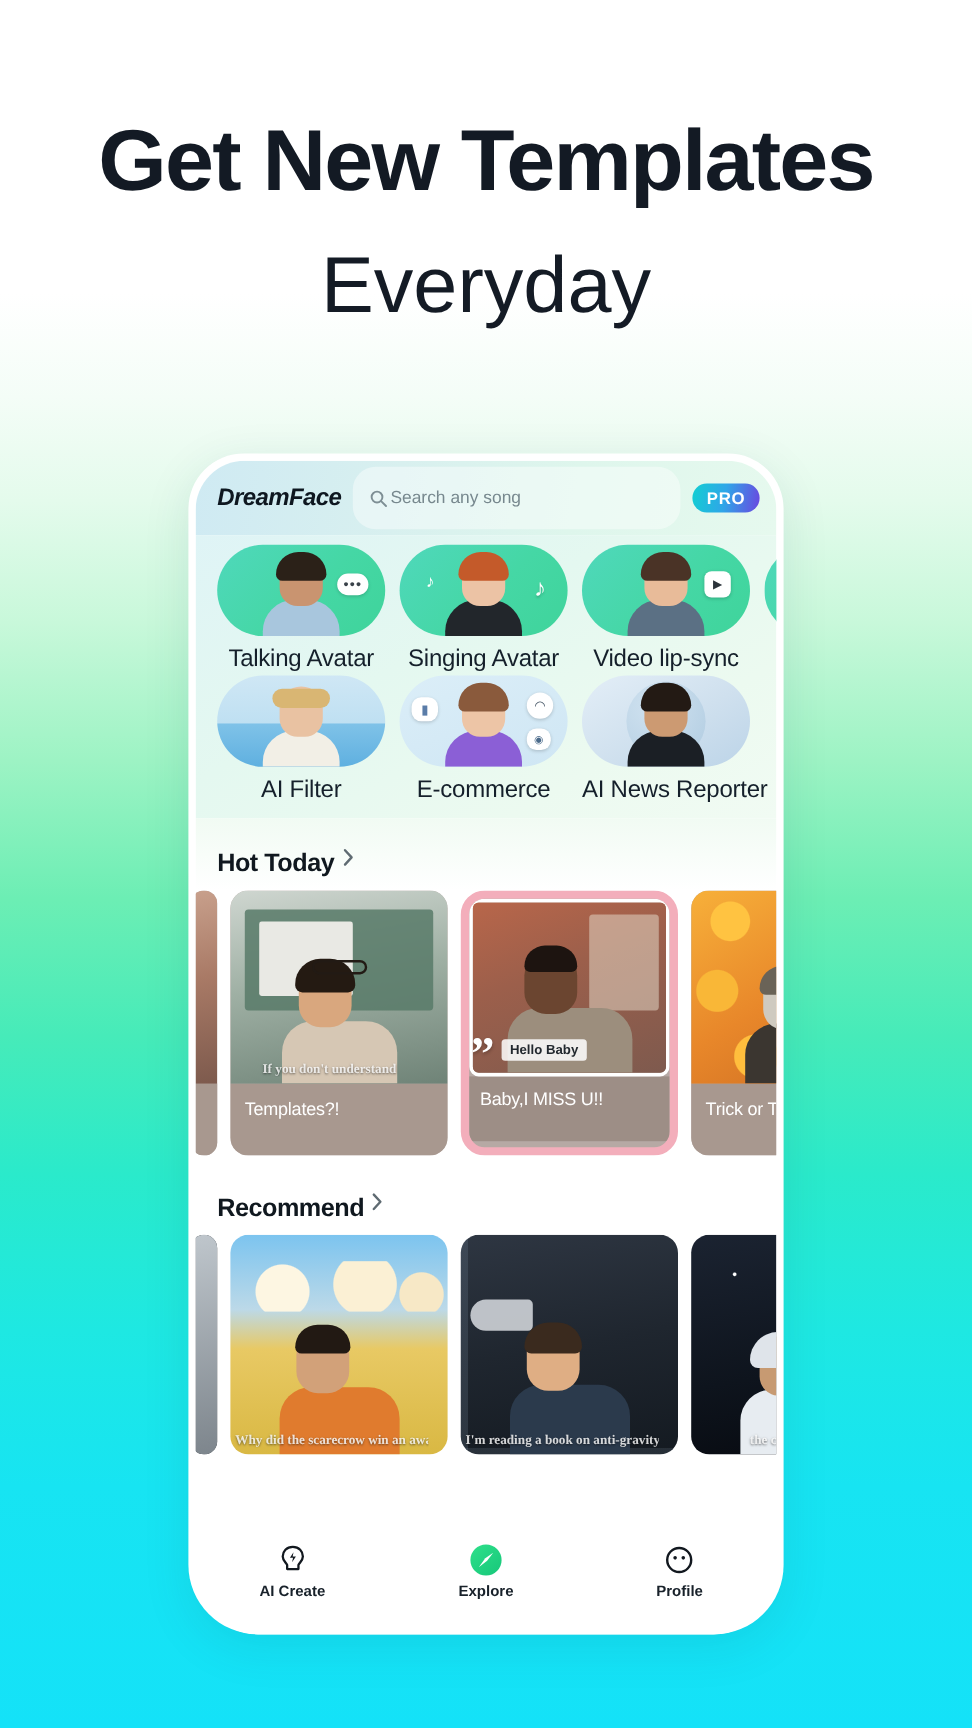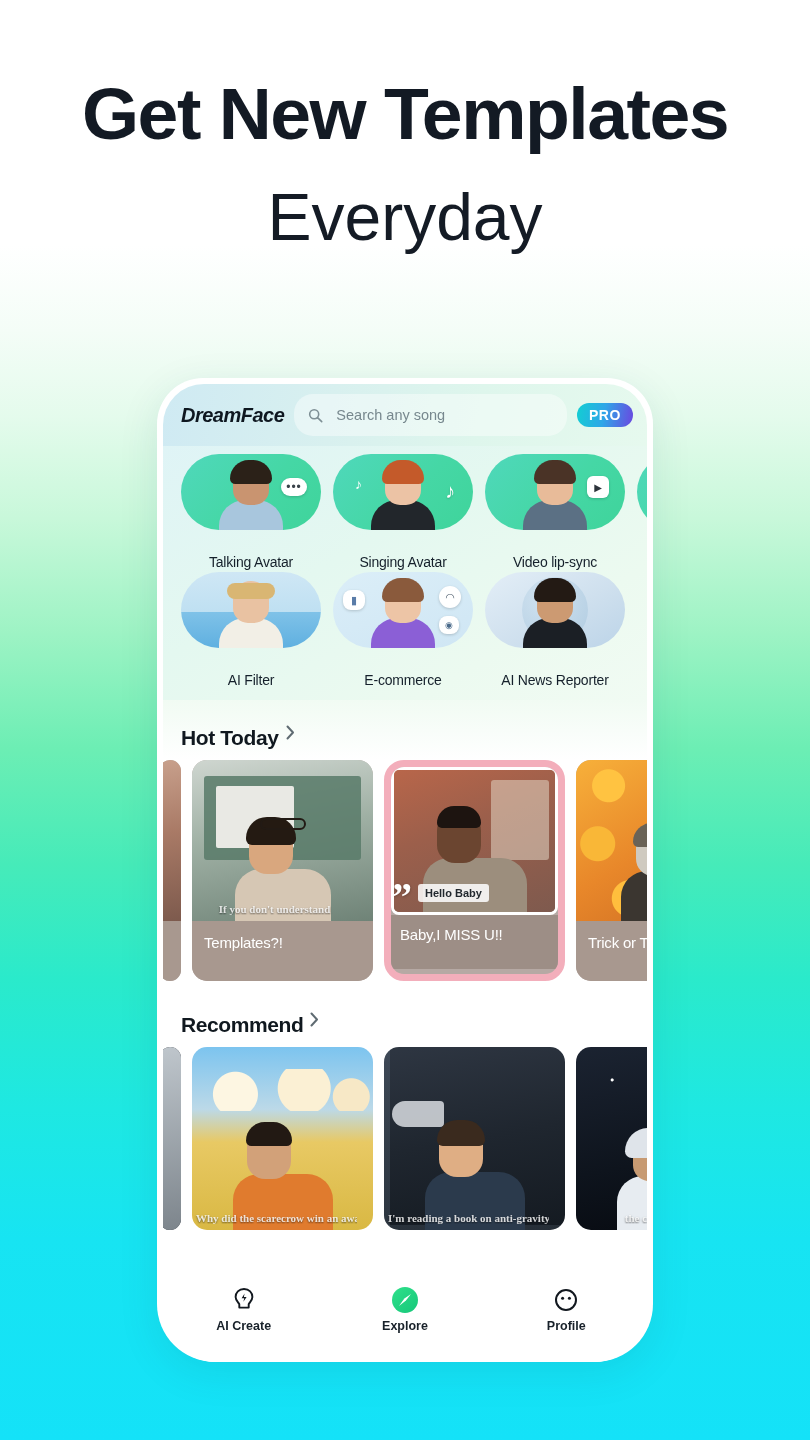--- a/index.html
+++ b/index.html
@@ -19,21 +19,21 @@
         #2aeacb 68%,
         #1ee8e2 77%,
         #17e4f2 86%,
         #14e2f8 100%);
     position:relative;
   }
 
   
   .headline {
     position:absolute; top:0; left:0; width:810px;
-    padding-top:78px; text-align:center; z-index:5;
+    padding-top:98px; text-align:center; z-index:5;
   }
   .headline .l1 {
     display:block;
     font-size:72px; font-weight:bold; letter-spacing:-1.5px;
     color:#131a24; line-height:1.0; white-space:nowrap;
     transform:scaleX(1.02);
   }
   .headline .l2 {
     display:block; margin-top:34px;
     font-size:66px; font-weight:300; letter-spacing:0px;
@@ -64,23 +64,23 @@
     height:62px;
     background:linear-gradient(100deg,#cfeaf3 0%,#d8f0ef 35%,#def6ec 65%,#e6f9ee 100%);
     display:flex; align-items:center;
     padding:0 14px 0 18px; gap:10px;
   }
   .logo {
     font-size:20px; font-weight:bold; font-style:italic;
     color:#0e1720; letter-spacing:-0.5px; white-space:nowrap;
   }
   .searchbar {
-    flex:1; height:42px; border-radius:19px;
+    flex:1; height:52px; border-radius:19px;
     background:rgba(255,255,255,.42);
-    display:flex; align-items:center; padding:0 14px; gap:13px;
+    display:flex; align-items:center; padding:0 14px; gap:2px;
     min-width:0;
   }
   .mag { width:15px; height:15px; flex:0 0 auto; }
   .mag circle { fill:none; stroke:#7e8f95; stroke-width:1.7; }
   .mag line { stroke:#7e8f95; stroke-width:1.7; stroke-linecap:round; }
   .search-ph { font-size:14.5px; color:#77888e; white-space:nowrap; overflow:hidden; }
   .pro {
     width:56px; height:24px; border-radius:17px;
     background:linear-gradient(100deg,#12cfd2 0%,#2fa6e8 48%,#6b46e0 100%);
     color:#fff; font-size:14px; font-weight:bold; letter-spacing:.6px;
@@ -96,21 +96,21 @@
   .cat-row { display:flex; padding:0 18px; gap:12px; margin-bottom:2px; }
   .cat { width:140px; flex:0 0 auto; text-align:center; }
   .cat.peek { width:30px; overflow:hidden; }
   .thumb {
     width:140px; height:76px; border-radius:38px;
     position:relative; overflow:hidden;
     background:linear-gradient(135deg,#4fd8bb 0%,#45d7a5 55%,#3fd49b 100%);
   }
   .thumb.soft { background:linear-gradient(160deg,#dbeef8 0%,#cfe6f4 100%); }
   .cat-label {
-    margin-top:24px; font-size:14px; font-weight:500;
+    margin-top:8px; font-size:20px; font-weight:500;
     color:#15202b; white-space:nowrap; letter-spacing:-.2px;
   }
 
   
   .face { position:absolute; left:50%; transform:translateX(-50%); bottom:0; }
   .head { width:36px; height:42px; border-radius:18px 18px 15px 15px; margin:0 auto; }
   .hair { position:absolute; width:42px; height:24px; border-radius:21px 21px 6px 6px; left:50%; transform:translateX(-50%); top:-3px; }
   .body { width:64px; height:30px; border-radius:26px 26px 0 0; margin:-5px auto 0; }
 
   .badge-ic {

